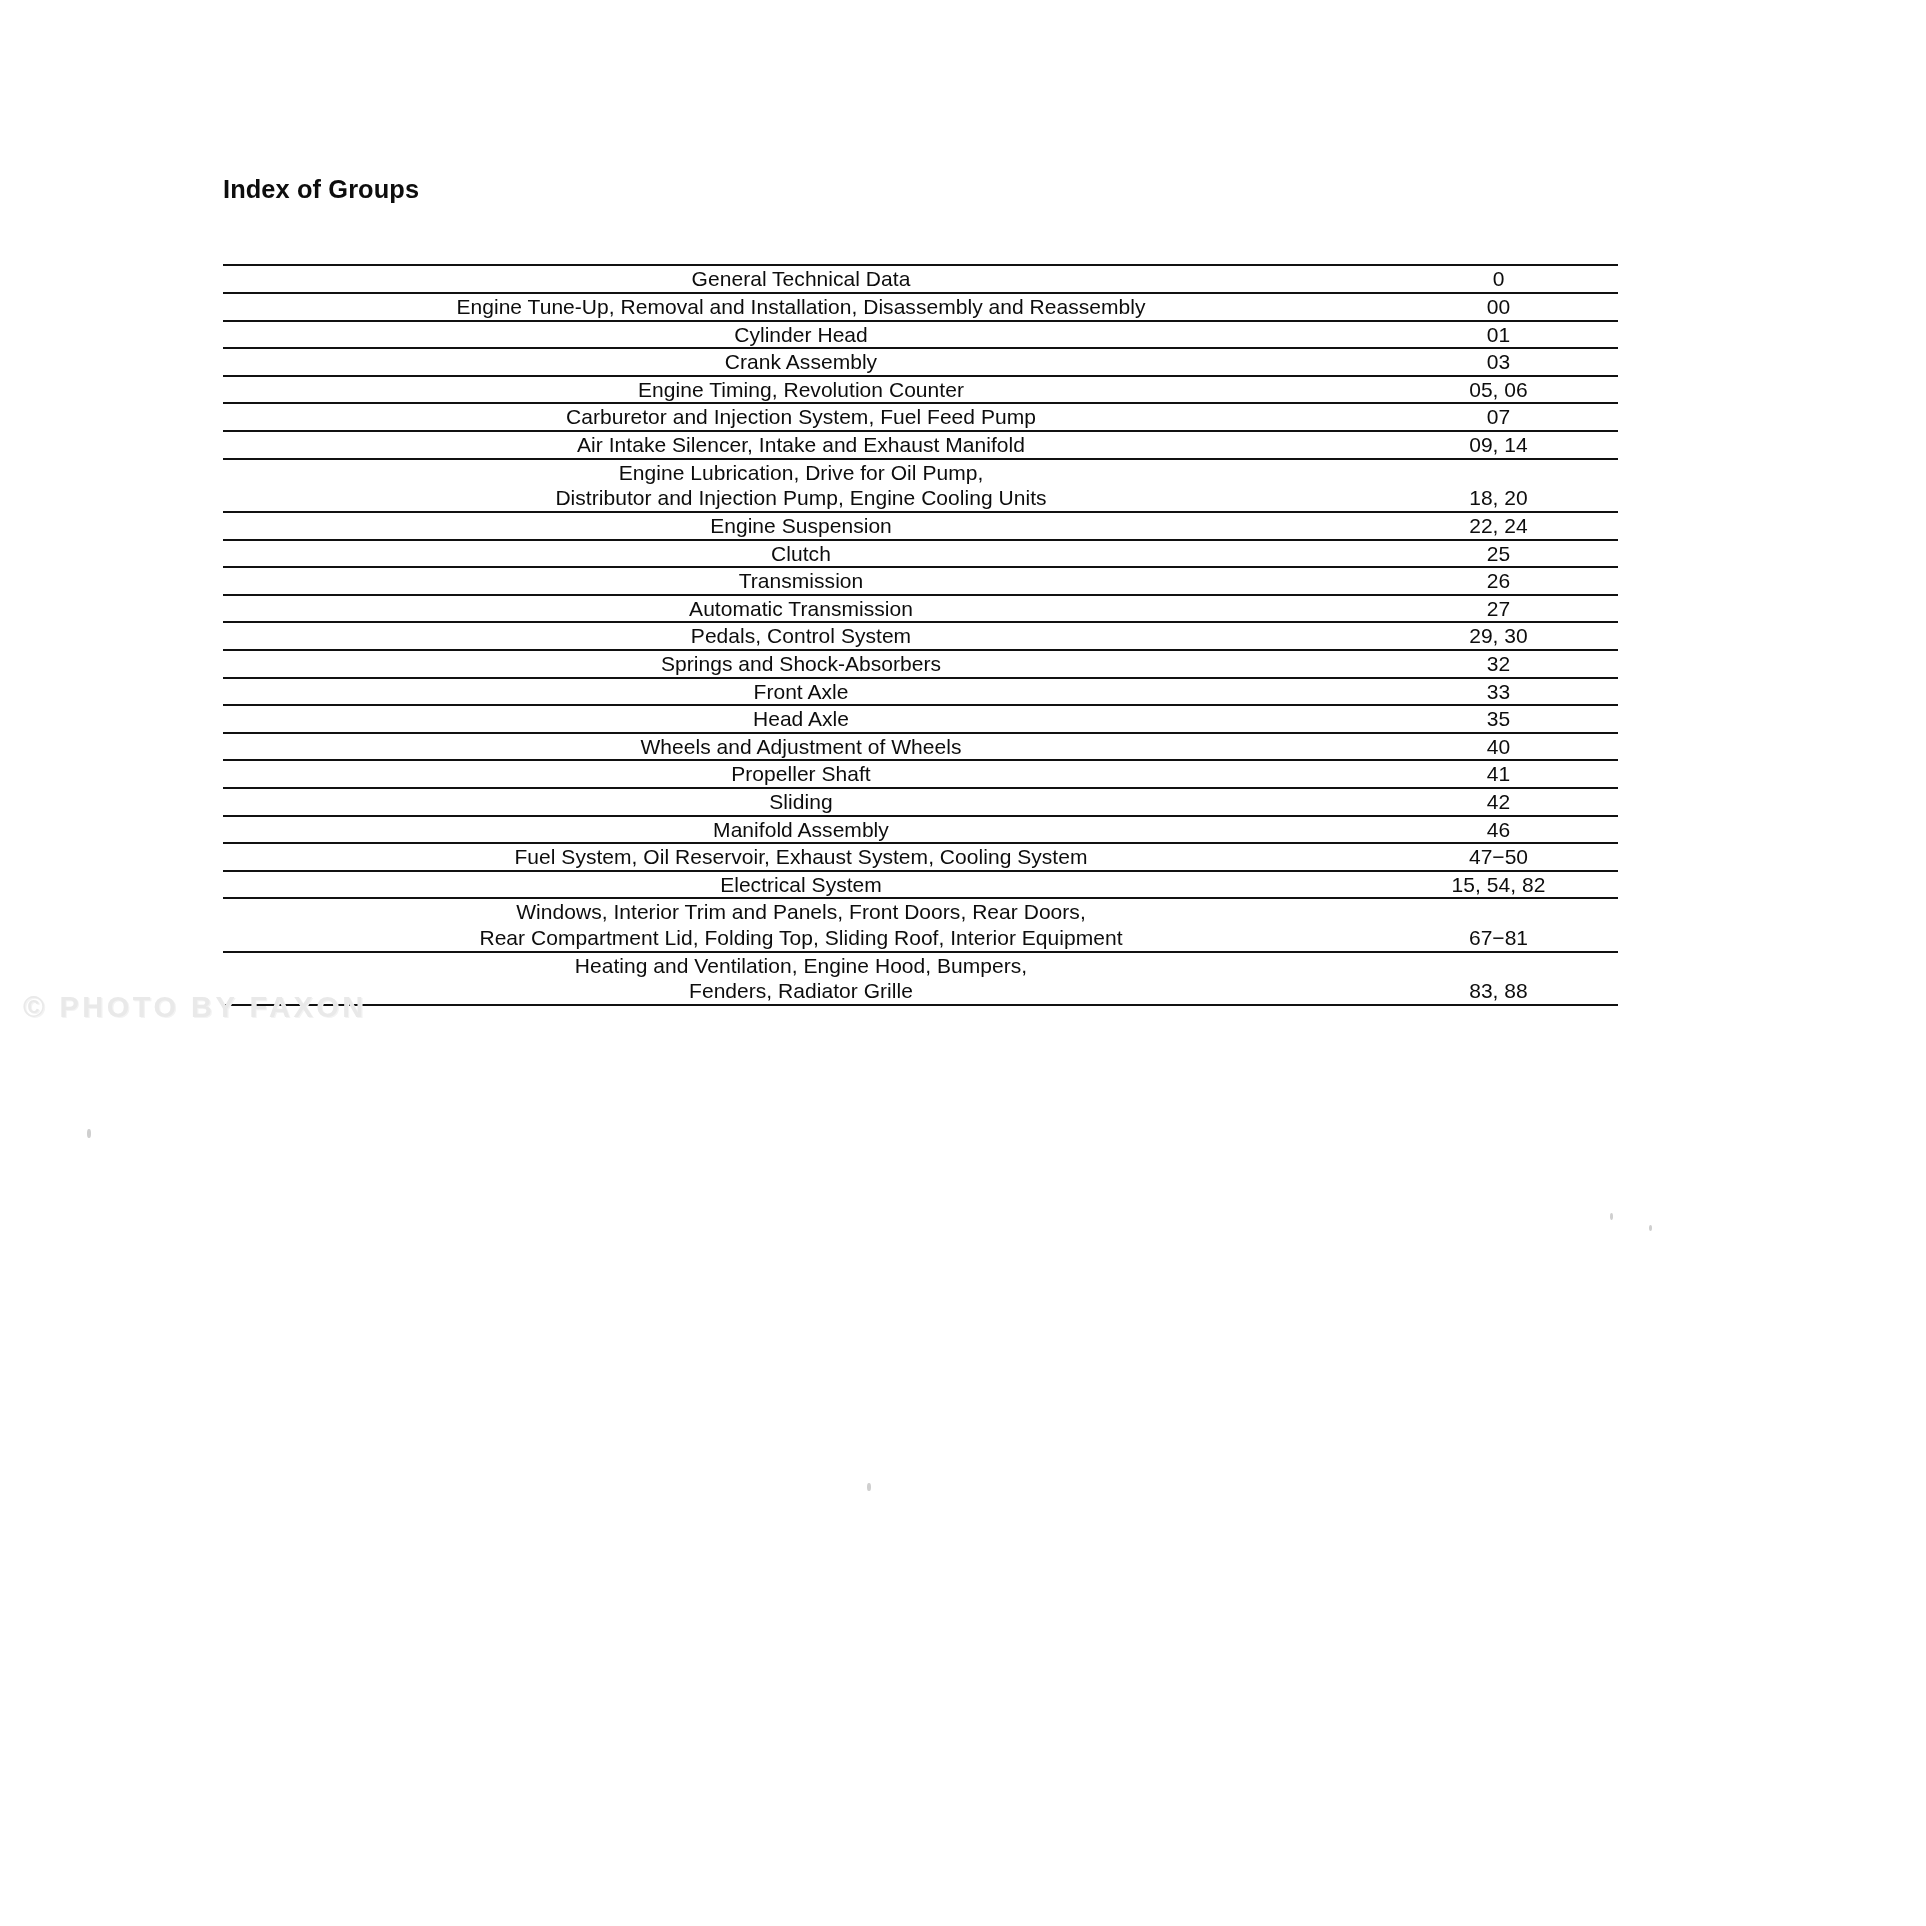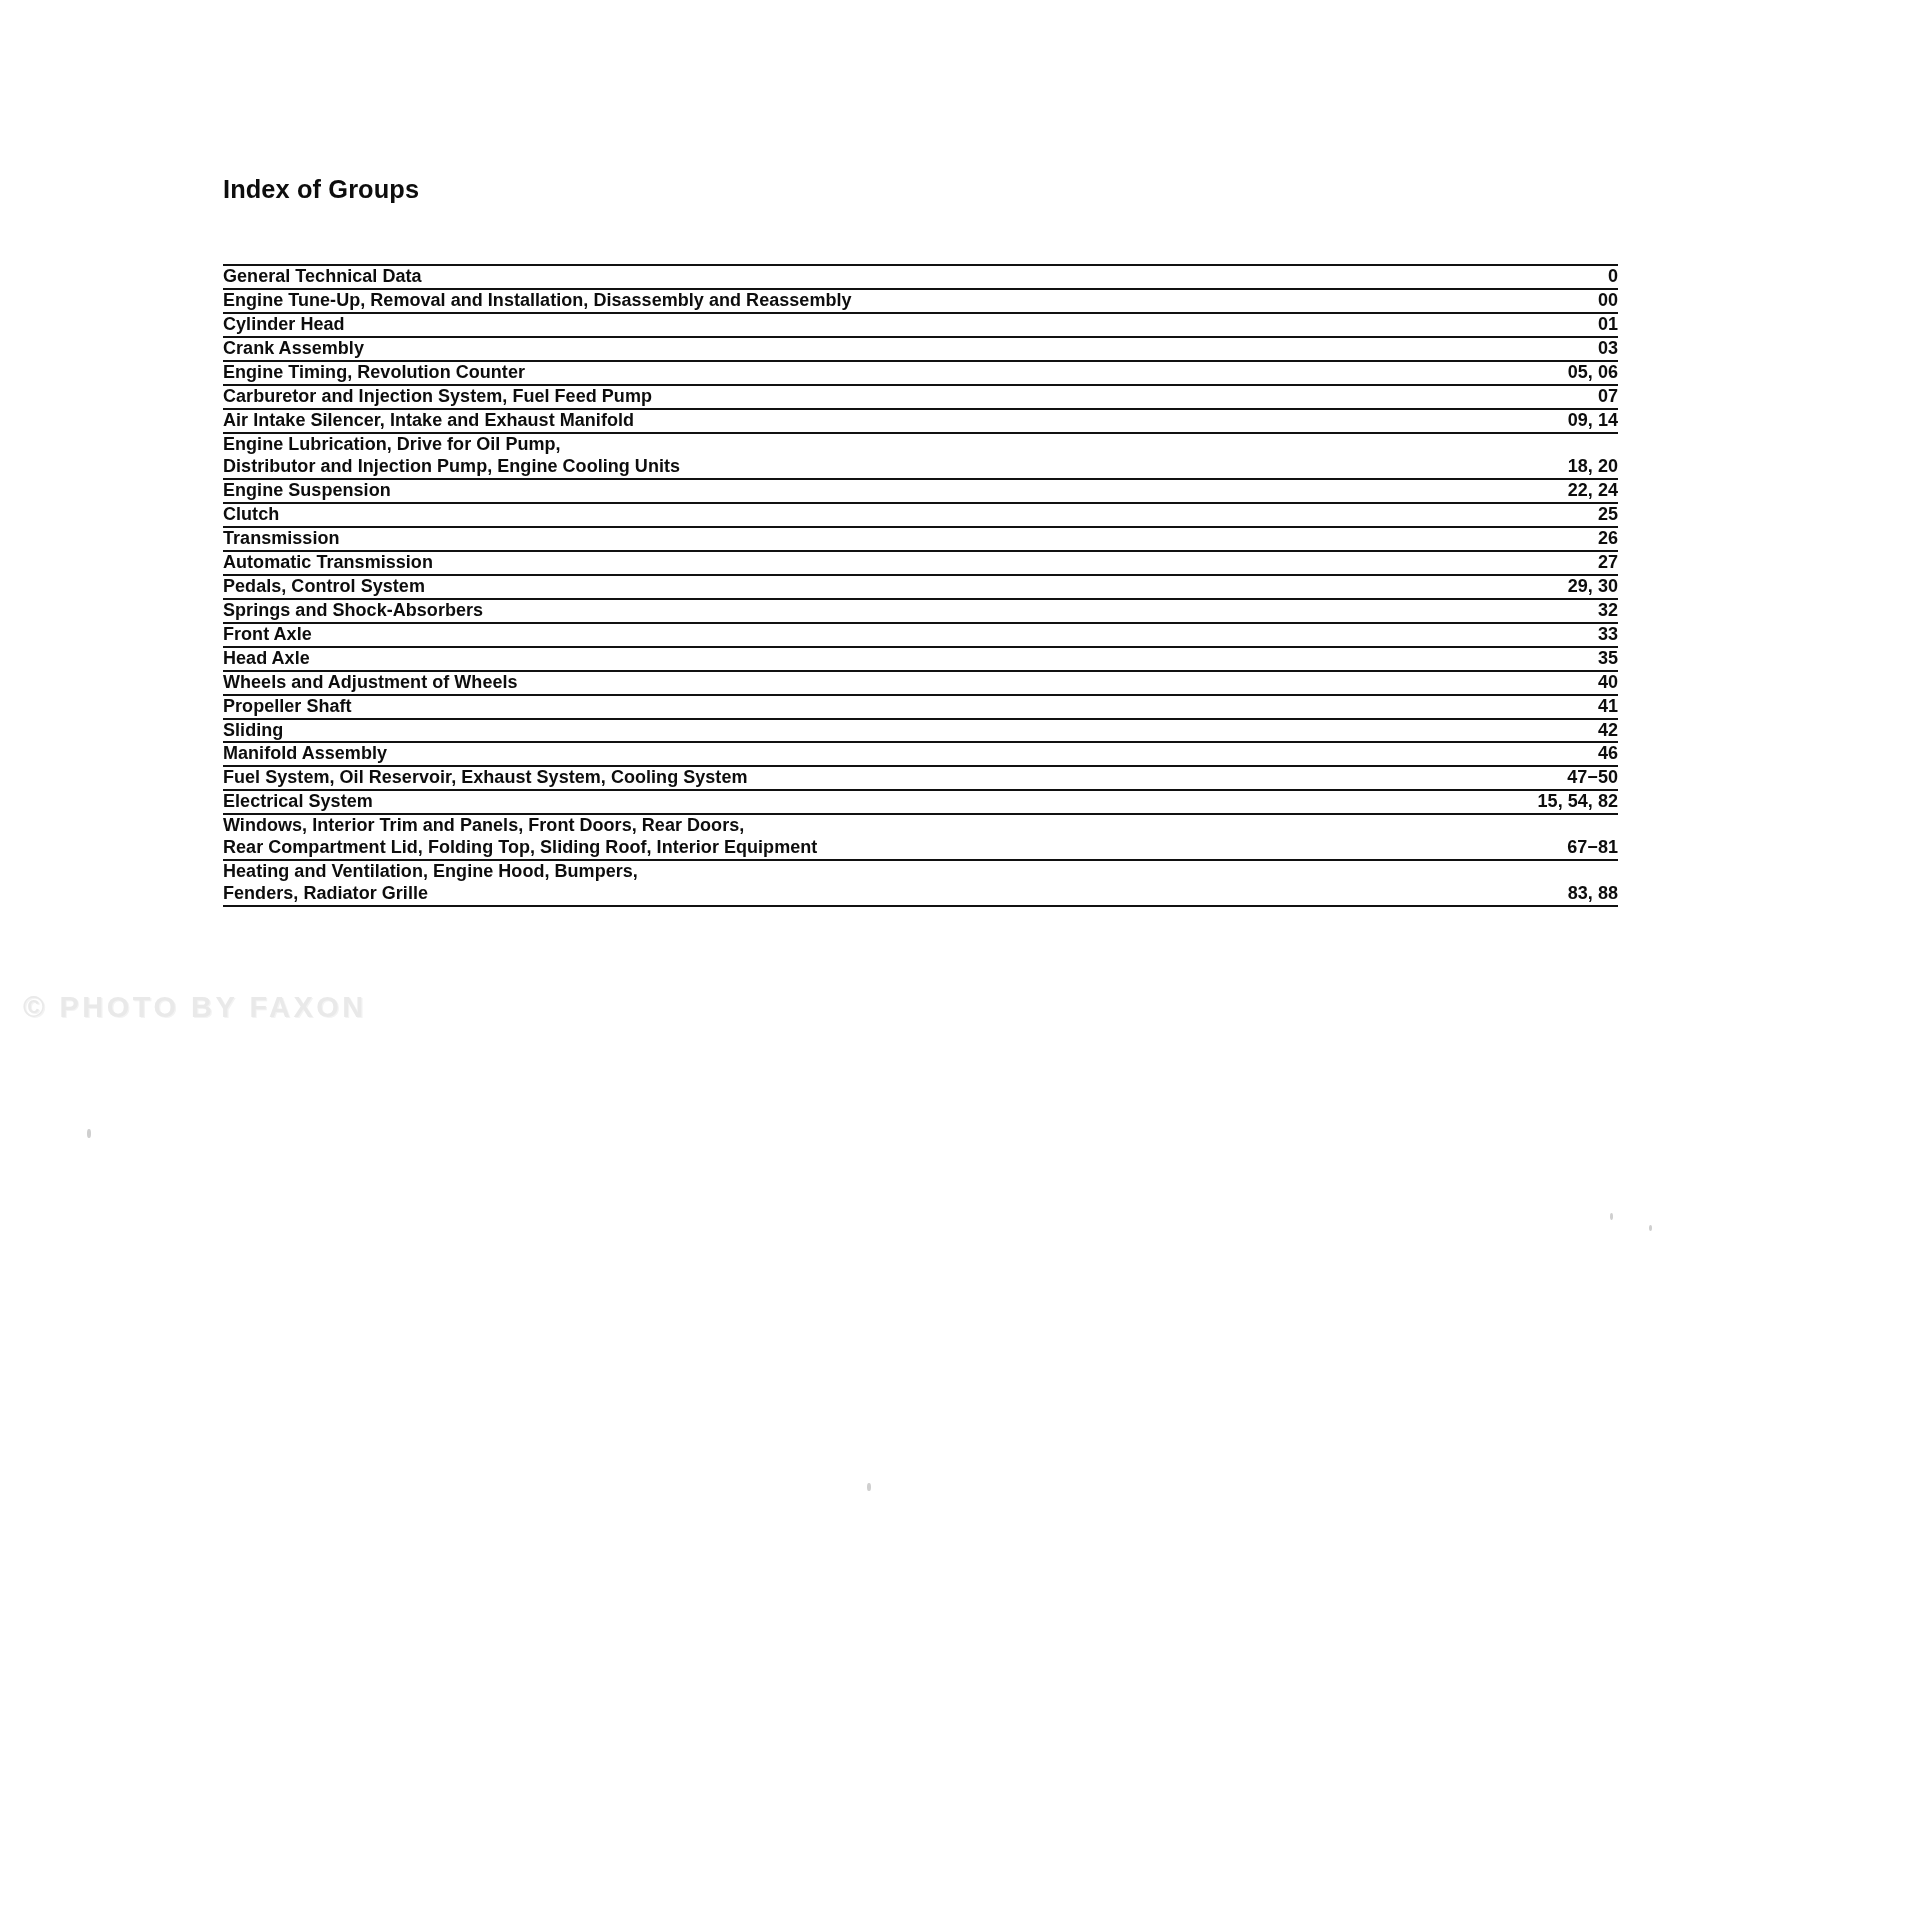--- a/index.html
+++ b/index.html
@@ -73,24 +73,25 @@
   #index-table tr {
     border-top: 2.7px solid #111111;
   }
   #index-table tr:last-child {
     border-bottom: 2.7px solid #111111;
   }
 
   #index-table td {
     padding: 0;
     vertical-align: bottom;
-    font-size: 18px;
-    font-weight: bold;
+    font-size: 21px;
+    font-weight: normal;
     line-height: 1.22;
     letter-spacing: 0.04px;
+    text-align: center;
   }
 
   td.cell-label {
     padding-top: 14.6px;
     padding-bottom: 15.4px;
     padding-right: 9.2px;
     white-space: pre-line;
   }
 
   td.cell-number {

